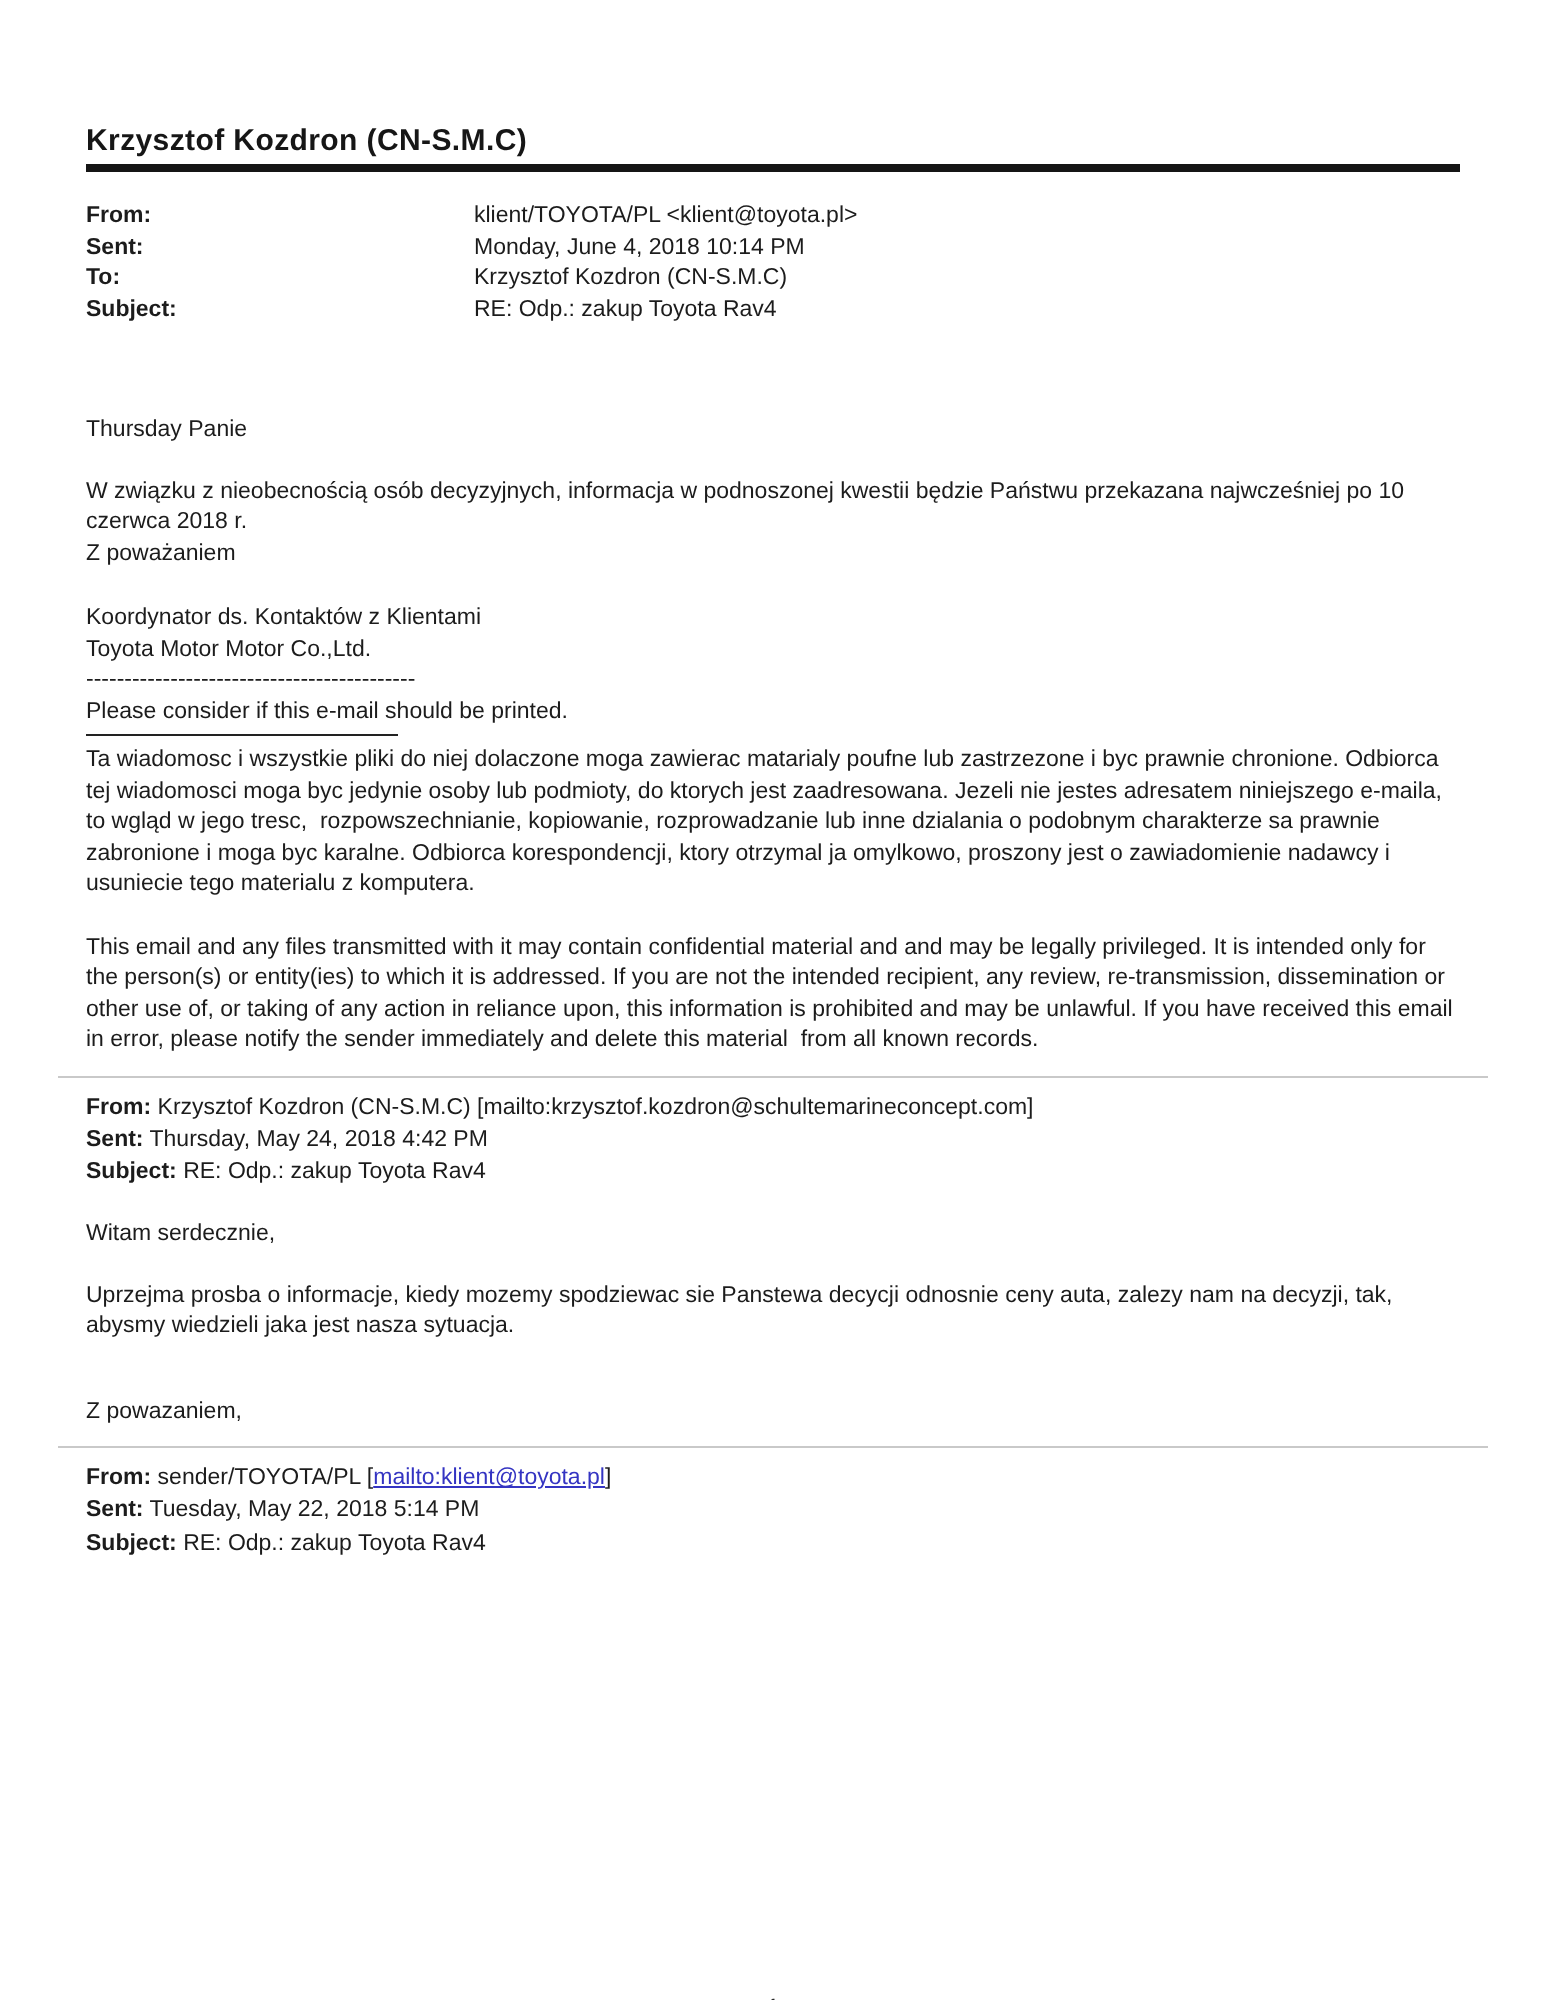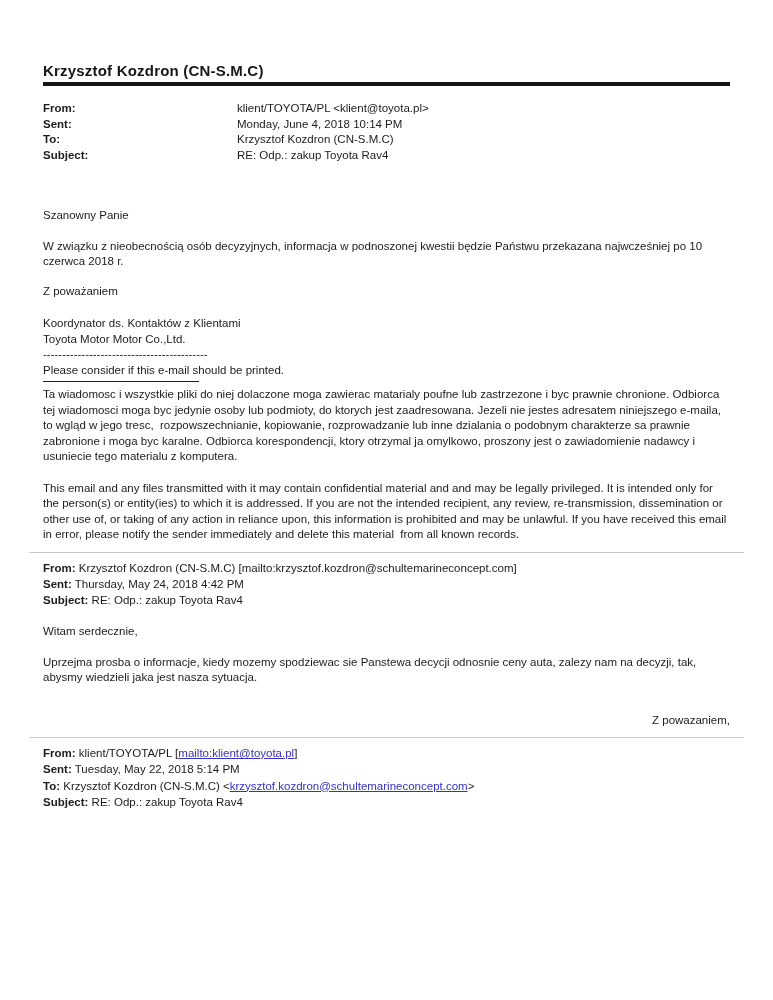--- a/index.html
+++ b/index.html
@@ -57,21 +57,21 @@
     height: 0;
   }
   .quoted-header { margin-top: 7px; }
   .quoted-header .line { line-height: 16.2px; }
   .b { font-weight: bold; }
   a.mail-link {
     color: #3434c2;
     text-decoration: underline;
     cursor: pointer;
   }
-  .closing-gap { margin-top: 27px; text-align: right; }
+  .closing-gap { margin-top: 27px; }
   .page-number {
     position: absolute;
     top: 936px;
     left: 0;
     width: 100%;
     text-align: center;
     font-size: 11px;
     color: #2a2a2a;
   }
 </style>
@@ -95,23 +95,23 @@
     <div class="hdr-row">
       <div class="hdr-label">To:</div>
       <div class="hdr-value">Krzysztof Kozdron (CN-S.M.C)</div>
     </div>
     <div class="hdr-row">
       <div class="hdr-label">Subject:</div>
       <div class="hdr-value">RE: Odp.: zakup Toyota Rav4</div>
     </div>
   </div>
 
-  <p class="line greeting-main">Szanowny Panie</p>
+  <p class="line greeting-main">Thursday Panie</p>
   <p class="para mt-blank">W związku z nieobecnością osób decyzyjnych, informacja w podnoszonej kwestii będzie Państwu przekazana najwcześniej po 10 czerwca 2018 r.</p>
-  <p class="line" style="margin-top:14px">Z poważaniem</p>
+  <p class="line" style="">Z poważaniem</p>
 
   <div class="sig-block">
     <p class="line">Koordynator ds. Kontaktów z Klientami</p>
     <p class="line">Toyota Motor Motor Co.,Ltd.</p>
     <p class="line">-------------------------------------------</p>
     <p class="line">Please consider if this e-mail should be printed.</p>
   </div>
 
   <div class="underscore-line"></div>
   <p class="para disclaimer-pl">Ta wiadomosc i wszystkie pliki do niej dolaczone moga zawierac matarialy poufne lub zastrzezone i byc prawnie chronione. Odbiorca tej wiadomosci moga byc jedynie osoby lub podmioty, do ktorych jest zaadresowana. Jezeli nie jestes adresatem niniejszego e-maila, to wgląd w jego tresc,  rozpowszechnianie, kopiowanie, rozprowadzanie lub inne dzialania o podobnym charakterze sa prawnie zabronione i moga byc karalne. Odbiorca korespondencji, ktory otrzymal ja omylkowo, proszony jest o zawiadomienie nadawcy i usuniecie tego materialu z komputera.</p>
@@ -127,21 +127,20 @@
 
   <p class="line" style="margin-top:16px">Witam serdecznie,</p>
   <div style="margin-top:15px">
     <p class="para">Uprzejma prosba o informacje, kiedy mozemy spodziewac sie Panstewa decycji odnosnie ceny auta, zalezy nam na decyzji, tak, abysmy wiedzieli jaka jest nasza sytuacja.</p>
   </div>
   <p class="line closing-gap">Z powazaniem,</p>
 
   <hr class="gray-divider">
 
   <div class="quoted-header">
-    <p class="line"><span class="b">From:</span> <span>klient/TOYOTA/PL [</span><a class="mail-link">mailto:klient@toyota.pl</a><span>]</span></p>
+    <p class="line"><span class="b">From:</span> <span>sender/TOYOTA/PL [</span><a class="mail-link">mailto:klient@toyota.pl</a><span>]</span></p>
     <p class="line"><span class="b">Sent:</span> <span>Tuesday, May 22, 2018 5:14 PM</span></p>
-    <p class="line"><span class="b">To:</span> <span>Krzysztof Kozdron (CN-S.M.C) &lt;</span><a class="mail-link">krzysztof.kozdron@schultemarineconcept.com</a><span>&gt;</span></p>
     <p class="line"><span class="b">Subject:</span> <span>RE: Odp.: zakup Toyota Rav4</span></p>
   </div>
 
   <div class="page-number">1</div>
 
 </div>
 
 </body></html>

